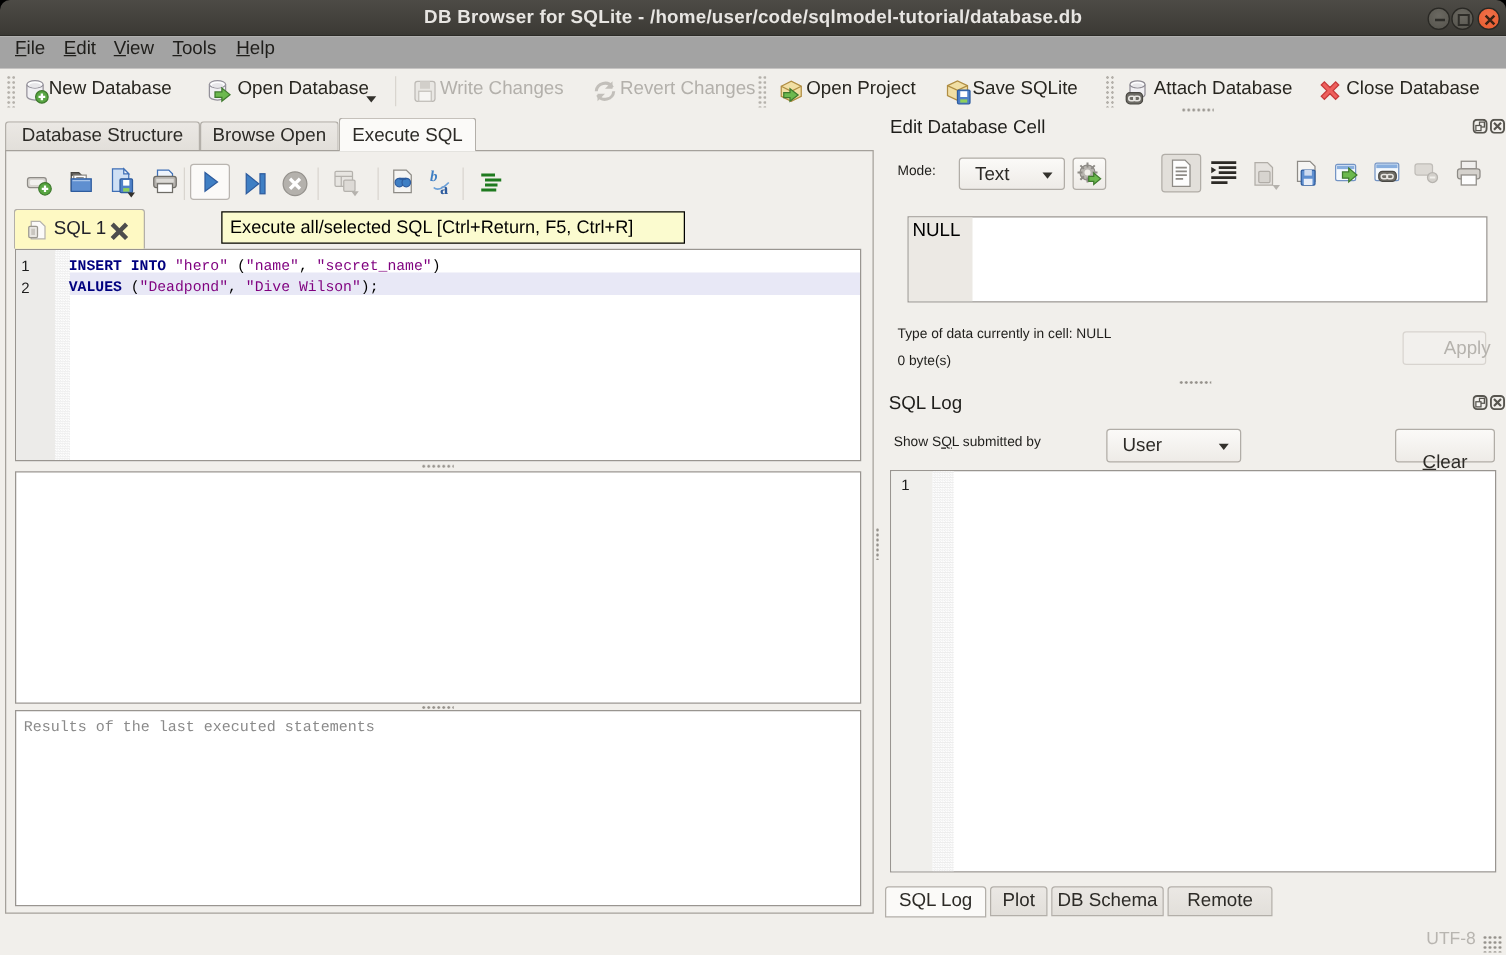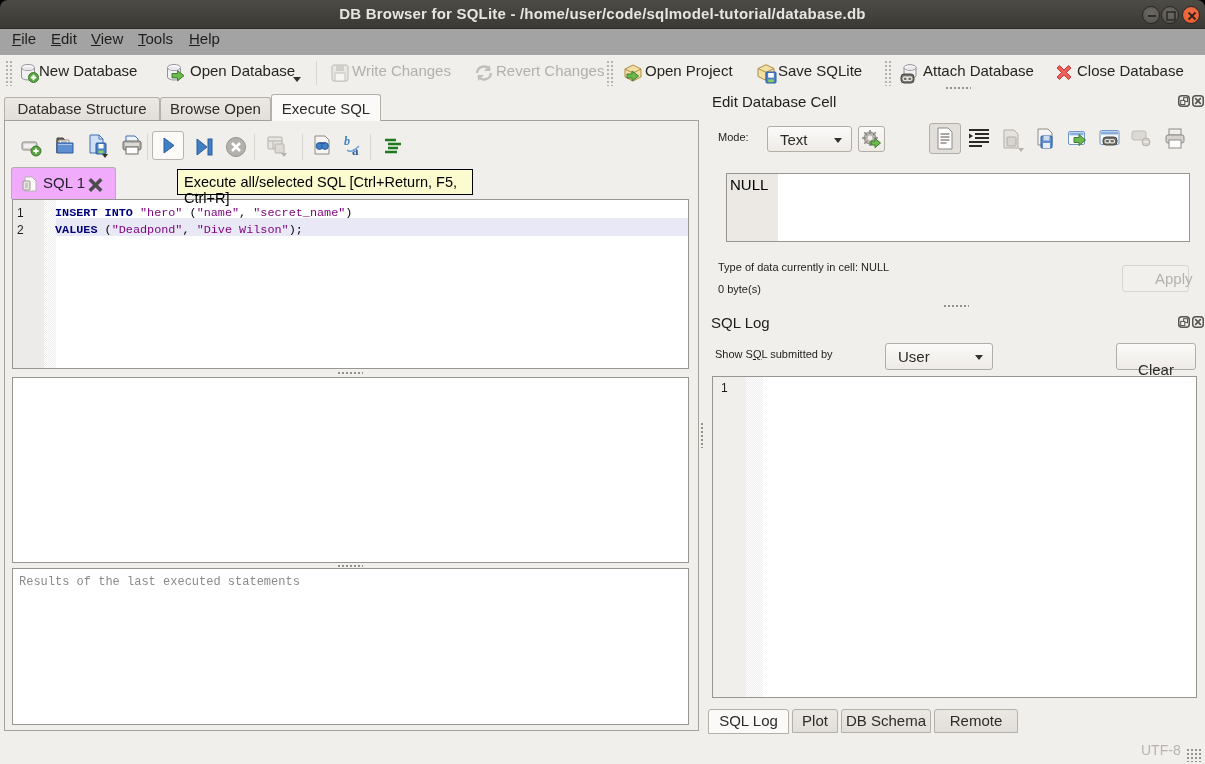--- a/index.html
+++ b/index.html
@@ -35,39 +35,39 @@
     border:1px solid #b3afa9; border-bottom:none; border-radius:3px 3px 0 0;
     font-size:15px; color:#2d2b27; text-align:center; padding-top:2px; }
   .tab.active { top:94px; height:27px; background:#fbfaf8; padding-top:5px; z-index:5; }
   #mainframe { position:absolute; left:4px; top:120px; width:695px; height:611px;
     border:1px solid #a5a19b; background:#f1efeb; z-index:1; }
   
   .icon { position:absolute; }
   #playbtn { position:absolute; left:147px; top:10px; width:32px; height:29px;
     background:#fbfaf8; border:1px solid #b9b5b0; border-radius:3px; }
   
-  #sqltab { position:absolute; left:6px; top:46px; width:105px; height:32px; background:#f0abfc;
+  #sqltab { position:absolute; left:6px; top:46px; width:105px; height:32px; background:#fef9c3;
     border:1px solid #b3afa9; border-bottom:none; border-radius:3px 3px 0 0; z-index:3; }
   
   .whitebox { position:absolute; background:#fff; border:1px solid #999590; }
   #editor { left:7px; top:78px; width:677px; height:170px; }
   .nummargin { position:absolute; left:0; top:0; bottom:0; background:#ecebe9; }
   .foldmargin { position:absolute; top:0; bottom:0; width:12px;
     background:conic-gradient(#fff 90deg, #ededed 0 180deg, #fff 0 270deg, #ededed 0) 0 0/2px 2px; }
   .codeline { position:absolute; left:42px; font-family:"Liberation Mono", monospace; font-size:11.8px; line-height:18px; white-space:pre; color:#000; }
   .kw { color:#00007f; font-weight:bold; }
   .str { color:#7f007f; }
   .lnum { position:absolute; left:4px; width:26px; font-size:12px; line-height:18px; color:#1c1c1c; font-family:"Liberation Sans",sans-serif; }
   
   .splitdots-h { position:absolute; width:26px; height:4px;
     background-image:radial-gradient(circle, #96928c 1px, rgba(0,0,0,0) 1.2px); background-size:4px 4px; }
   .splitdots-v { position:absolute; width:4px; height:26px;
     background-image:radial-gradient(circle, #96928c 1px, rgba(0,0,0,0) 1.2px); background-size:4px 4px; }
   
-  #tooltip { position:absolute; left:177px; top:169px; width:296px; height:26px; background:#fbfbcf;
+  #tooltip { position:absolute; left:177px; top:169px; width:371px; height:26px; background:#fbfbcf;
     border:1px solid #000; z-index:50; font-size:14.5px; color:#000; padding:4px 0 0 6px; }
   
   .docktitle { position:absolute; font-size:15px; color:#1f1e1b; }
   .ubuntu-btn { position:absolute; background:linear-gradient(#fbfaf8,#eeebe7); border:1px solid #b1ada7; border-radius:3px; font-size:15px; color:#2d2b27; text-align:center; }
   .ubuntu-btn.disabled { background:#f2f0ed; border:1px solid #d8d4cf; color:#b5b2ad; }
   .combo { position:absolute; background:linear-gradient(#fbfaf8,#eeebe7); border:1px solid #b1ada7; border-radius:3px; font-size:15px; color:#2d2b27; }
   .combo .arr { position:absolute; right:9px; top:11px; width:0; height:0; border-left:4px solid transparent; border-right:4px solid transparent; border-top:5px solid #33312c; }
   .rlabel { position:absolute; font-size:11px; color:#1f1e1b; }
   
   .btab { position:absolute; top:709px; height:24px; background:linear-gradient(#ebe8e4,#e2dfda);

